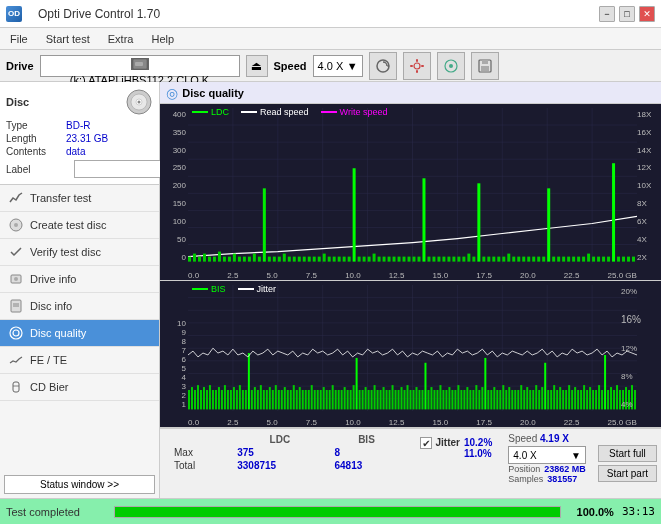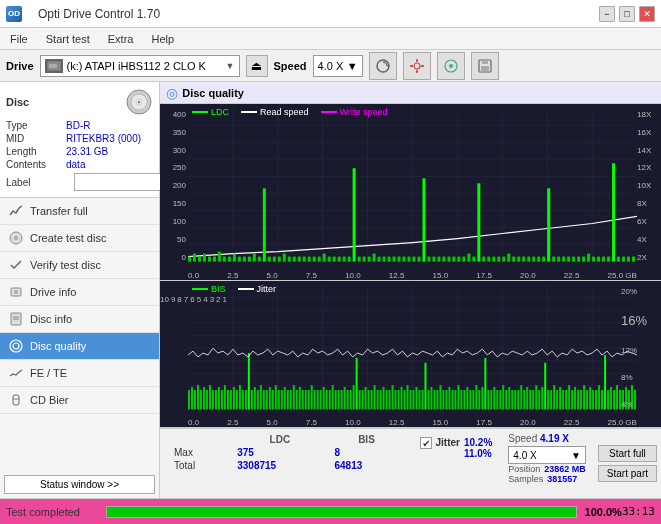--- a/index.html
+++ b/index.html
@@ -13,21 +13,21 @@
     .titlebar-btn { width: 16px; height: 16px; border: 1px solid #aaa; background: #e0e0e0; cursor: pointer; display: flex; align-items: center; justify-content: center; font-size: 9px; border-radius: 1px; }
     .titlebar-btn.close { background: #e05050; color: white; }
     
     
     .menubar { background: #f5f5f5; display: flex; align-items: center; padding: 2px 6px; border-bottom: 1px solid #ccc; height: 22px; gap: 10px; }
     .menubar-item { font-size: 11px; color: #333; cursor: pointer; padding: 1px 4px; }
     
     
     .toolbar { background: #f0f0f0; display: flex; align-items: center; padding: 3px 6px; border-bottom: 1px solid #ccc; height: 32px; gap: 6px; }
     .toolbar-label { font-weight: bold; font-size: 11px; }
-    .toolbar-drive-select { display: flex; align-items: center; gap: 4px; background: white; border: 1px solid #999; padding: 2px 4px; min-width: 200px; height: 22px; }
+    .toolbar-drive-select { display: flex; align-items: center; gap: 4px; background: white; border: 1px solid #999; padding: 2px 12px; min-width: 200px; height: 22px; flex-direction: column; }
     .toolbar-drive-text { flex: 1; font-size: 11px; }
     .toolbar-arrow { font-size: 9px; color: #555; }
     .toolbar-eject { width: 22px; height: 22px; background: #e0e0e0; border: 1px solid #aaa; display: flex; align-items: center; justify-content: center; cursor: pointer; font-size: 12px; }
     .toolbar-speed-label { font-weight: bold; font-size: 11px; }
     .toolbar-speed-select { background: white; border: 1px solid #999; padding: 2px 4px; height: 22px; font-size: 11px; min-width: 50px; display: flex; align-items: center; justify-content: space-between; }
     .toolbar-btn { width: 28px; height: 28px; background: #e0e0e0; border: 1px solid #aaa; display: flex; align-items: center; justify-content: center; cursor: pointer; }
     
     
     .main { display: flex; height: calc(524px - 28px - 22px - 32px - 26px); }
     
@@ -78,21 +78,21 @@
     .stats-table .val-blue { color: #0000cc; font-weight: bold; }
     .jitter-section { padding: 4px 8px; display: flex; align-items: flex-start; gap: 4px; }
     .jitter-cb { width: 12px; height: 12px; border: 1px solid #999; background: white; display: flex; align-items: center; justify-content: center; margin-top: 2px; }
     .jitter-label { font-size: 10px; color: #333; font-weight: bold; }
     .speed-section { padding: 4px 8px; }
     .speed-select { background: white; border: 1px solid #999; padding: 1px 4px; font-size: 10px; height: 18px; min-width: 55px; display: flex; align-items: center; justify-content: space-between; margin-top: 2px; }
     .start-btns { display: flex; flex-direction: column; gap: 3px; padding: 4px 4px; justify-content: center; }
     .start-btn { background: #e0e0e0; border: 1px solid #aaa; padding: 2px 8px; cursor: pointer; font-size: 10px; white-space: nowrap; }
     
     
-    .statusbar { height: 26px; background: #ec4899; border-top: 1px solid #ccc; display: flex; align-items: center; padding: 0 6px; }
+    .statusbar { height: 26px; background: #86efac; border-top: 1px solid #ccc; display: flex; align-items: center; padding: 0 6px; gap: 8px; }
     .status-text { font-size: 11px; color: #333; min-width: 100px; }
     .progress-container { flex: 1; height: 12px; background: white; border: 1px solid #aaa; }
     .progress-bar { height: 100%; background: #00cc00; }
     .progress-pct { font-size: 11px; font-weight: bold; min-width: 45px; text-align: right; }
     .time-display { font-size: 11px; font-family: monospace; }
   </style>
 </head>
 <body>
 
 <div class="titlebar">
@@ -179,24 +179,20 @@
             <circle cx="14" cy="14" r="3" fill="white" stroke="#aaa" stroke-width="0.5"></circle>
             <circle cx="14" cy="14" r="1.5" fill="#888"></circle>
           </svg>
         </div>
       </div>
       <div class="disc-info-row">
         <span class="disc-info-label">Type</span>
         <span class="disc-info-value">BD-R</span>
       </div>
       <div class="disc-info-row">
-        <span class="disc-info-label">MID</span>
-        <span class="disc-info-value">RITEKBR3 (000)</span>
-      </div>
-      <div class="disc-info-row">
         <span class="disc-info-label">Length</span>
         <span class="disc-info-value">23.31 GB</span>
       </div>
       <div class="disc-info-row">
         <span class="disc-info-label">Contents</span>
         <span class="disc-info-value">data</span>
       </div>
       <div class="disc-label-row">
         <span class="disc-info-label">Label</span>
         <input class="disc-label-input" type="text" value="" style="">
@@ -209,21 +205,21 @@
       </div>
     </div>
 
     <div class="nav-items">
       <div class="nav-item">
         <div class="nav-icon">
           <svg width="14" height="14" viewBox="0 0 14 14">
               <polyline points="1,11 4,7 7,9 10,4 13,2" fill="none" stroke="#666" stroke-width="1.5"></polyline>
             </svg>
         </div>
-        <span class="nav-label">Transfer full</span>
+        <span class="nav-label">Transfer test</span>
       </div>
       <div class="nav-item">
         <div class="nav-icon">
           <svg width="14" height="14" viewBox="0 0 14 14">
               <circle cx="7" cy="7" r="6" fill="#ddd" stroke="#888" stroke-width="1"></circle>
               <circle cx="7" cy="7" r="2" fill="#aaa"></circle>
             </svg>
         </div>
         <span class="nav-label">Create test disc</span>
       </div>
@@ -649,36 +645,36 @@
             <div style="display:flex;align-items:center;gap:3px;">
               <div style="width:16px;height:2px;background:#00ff00;"></div>
               <span style="font-size:9px;color:#00ff00;">BIS</span>
             </div>
             <div style="display:flex;align-items:center;gap:3px;">
               <div style="width:16px;height:2px;background:white;"></div>
               <span style="font-size:9px;color:white;">Jitter</span>
             </div>
           </div>
 
-          <div style="position:absolute;left:0;top:12px;bottom:16px;width:28px;display:flex;flex-direction:row;justify-content:flex-start;padding:2px 0;">
+          <div style="position:absolute;left:0;top:0;bottom:16px;width:28px;display:flex;flex-direction:column;justify-content:flex-end;padding:2px 0;">
             <span style="font-size:8px;color:#bbb;text-align:right;padding-right:2px;">10</span>
             <span style="font-size:8px;color:#bbb;text-align:right;padding-right:2px;">9</span>
             <span style="font-size:8px;color:#bbb;text-align:right;padding-right:2px;">8</span>
             <span style="font-size:8px;color:#bbb;text-align:right;padding-right:2px;">7</span>
             <span style="font-size:8px;color:#bbb;text-align:right;padding-right:2px;">6</span>
             <span style="font-size:8px;color:#bbb;text-align:right;padding-right:2px;">5</span>
             <span style="font-size:8px;color:#bbb;text-align:right;padding-right:2px;">4</span>
             <span style="font-size:8px;color:#bbb;text-align:right;padding-right:2px;">3</span>
             <span style="font-size:8px;color:#bbb;text-align:right;padding-right:2px;">2</span>
             <span style="font-size:8px;color:#bbb;text-align:right;padding-right:2px;">1</span>
           </div>
 
           <div style="position:absolute;right:16px;top:4px;bottom:16px;width:24px;display:flex;flex-direction:column;justify-content:space-between;padding:2px 0;">
             <span style="font-size:8px;color:#bbb;">20%</span>
-            <span style="font-size:13px;color:#bbb;text-align:center;">16%</span>
+            <span style="font-size:10px;color:#bbb;">16%</span>
             <span style="font-size:8px;color:#bbb;">12%</span>
             <span style="font-size:8px;color:#bbb;">8%</span>
             <span style="font-size:8px;color:#bbb;">4%</span>
           </div>
 
           <div style="position:absolute;bottom:0;left:28px;right:24px;display:flex;justify-content:space-between;">
             <span style="font-size:8px;color:#bbb;">0.0</span>
             <span style="font-size:8px;color:#bbb;">2.5</span>
             <span style="font-size:8px;color:#bbb;">5.0</span>
             <span style="font-size:8px;color:#bbb;">7.5</span>

